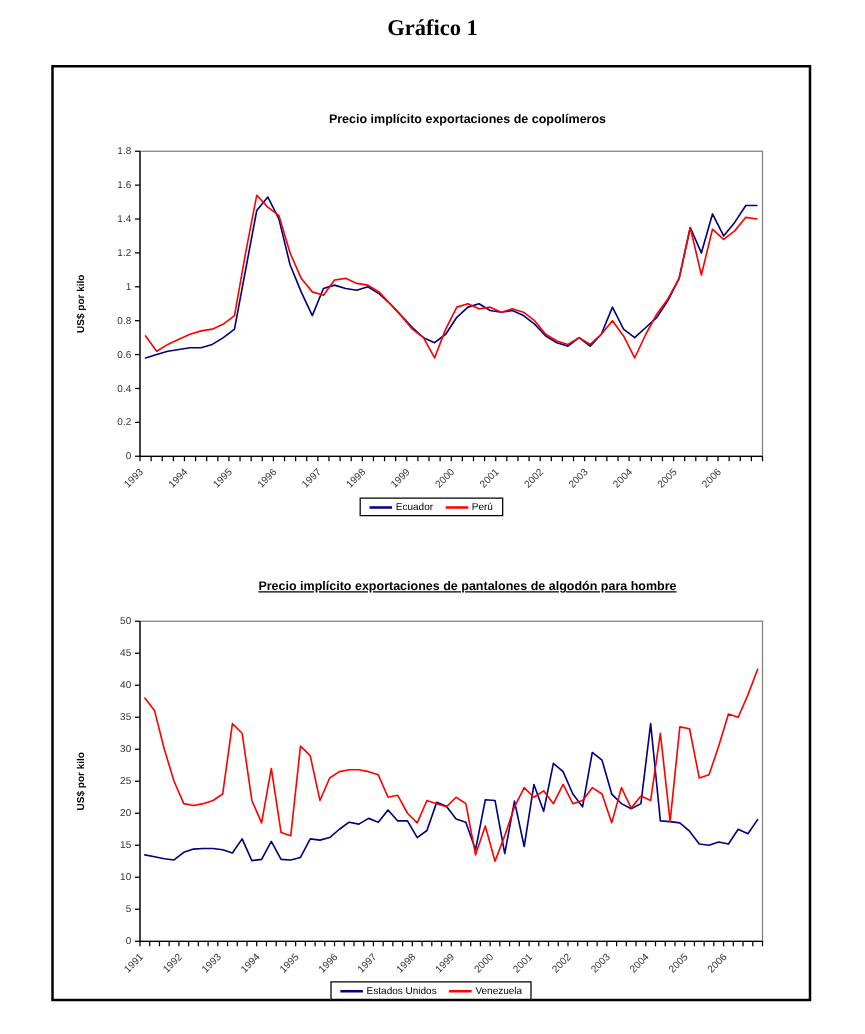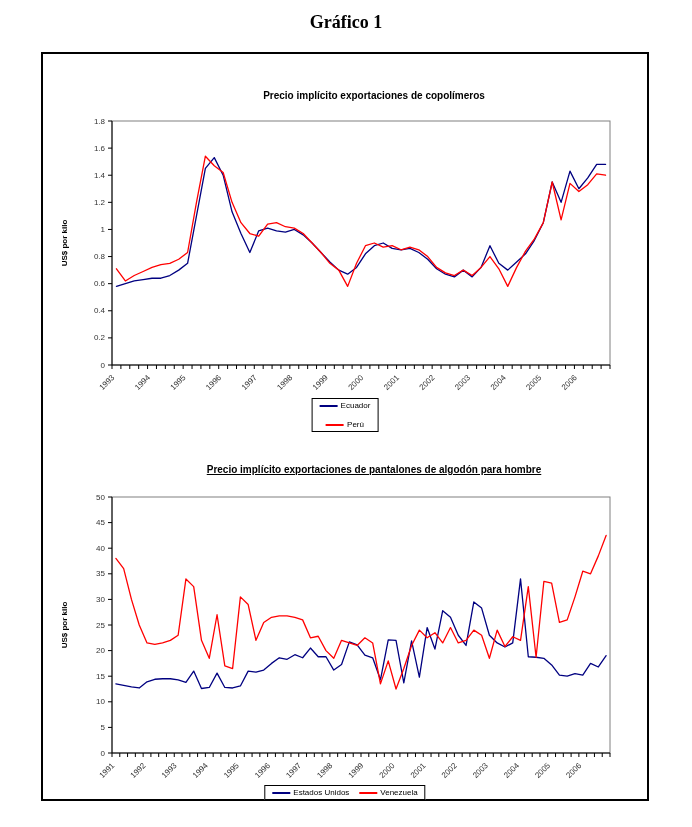--- a/index.html
+++ b/index.html
@@ -65,21 +65,21 @@
     background: #ffffff;
     padding: 2px 7px;
     font-size: 8px;
     color: #000000;
     white-space: nowrap;
     display: flex;
     align-items: center;
     gap: 10px;
     z-index: 2;
   }
-  #legend0 { top: 344px; flex-direction: column; }
+  #legend0 { top: 344px; }
   #legend1 { top: 731px; text-align: right; }
   .legend-item { display: flex; align-items: center; gap: 3px; }
   .legend-swatch {
     display: inline-block;
     width: 18px;
     height: 0;
     border-top: 2px solid #000;
   }
   text { font-family: "Liberation Sans", sans-serif; }
 </style>

